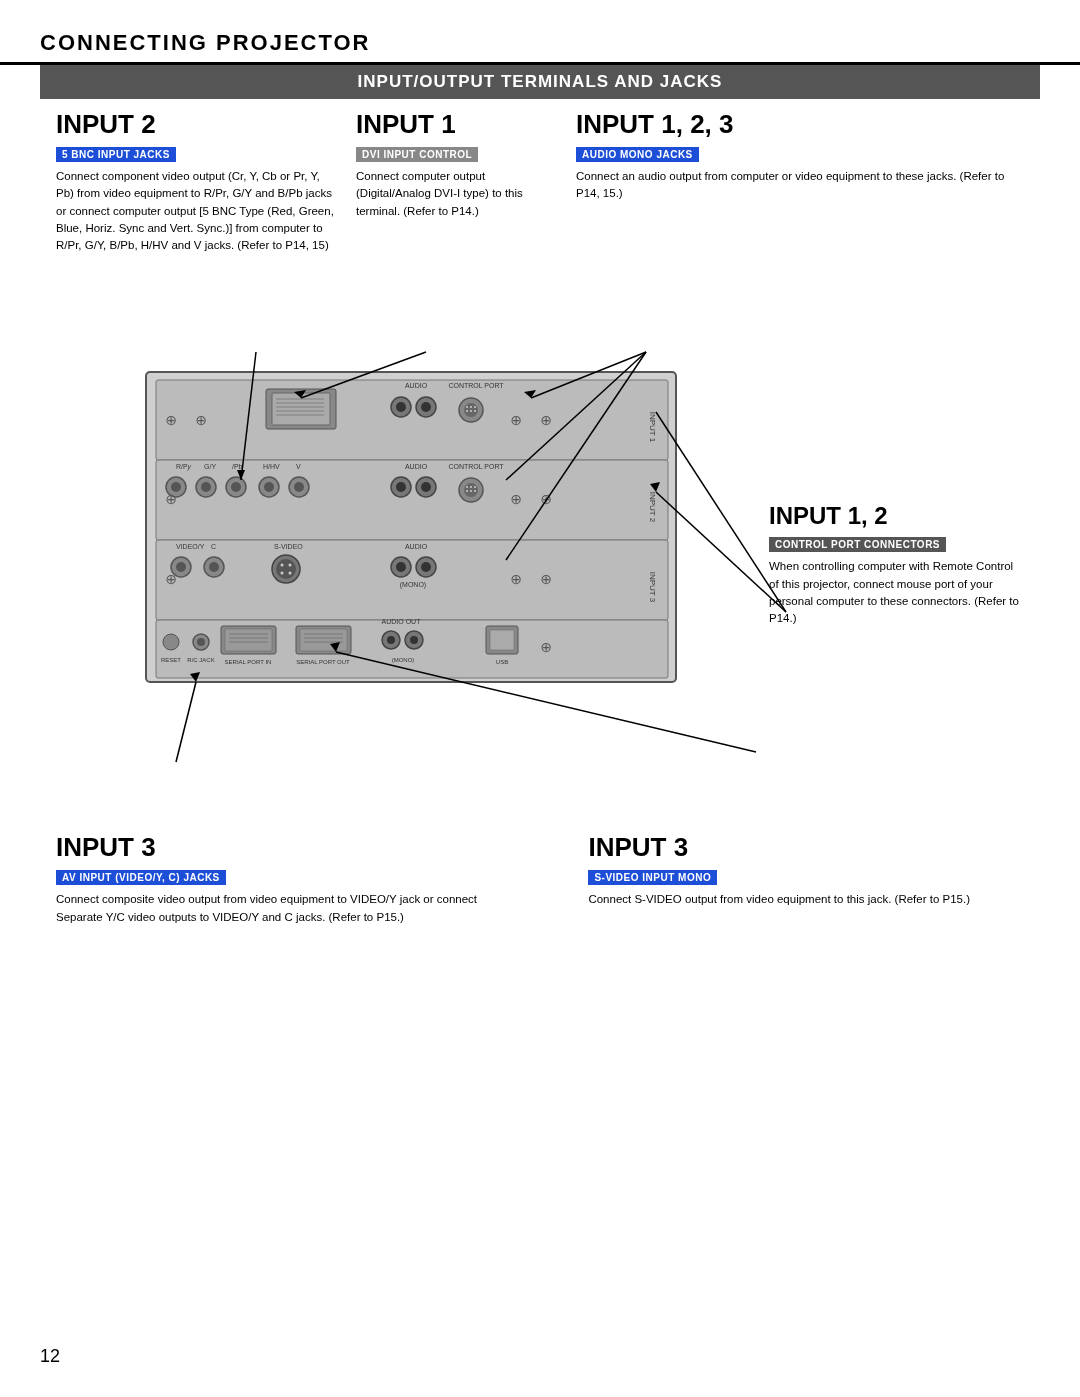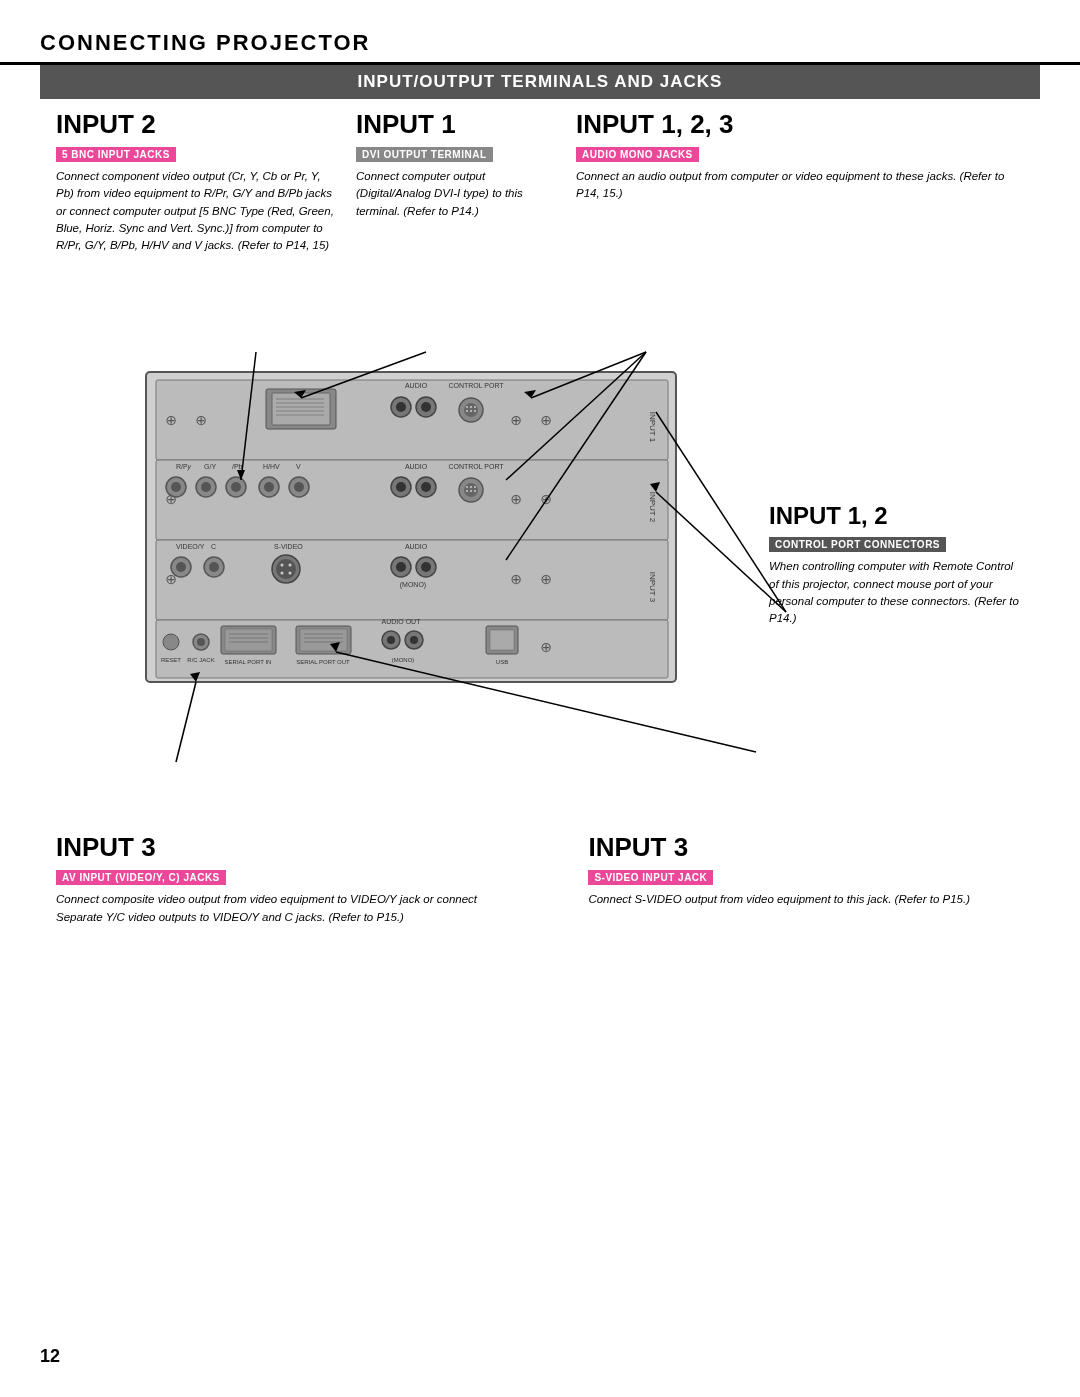--- a/index.html
+++ b/index.html
@@ -12,21 +12,21 @@
       color: #000;
       position: relative;
     }
 
     
     .page-number {
       position: absolute;
       bottom: 30px;
       left: 40px;
       font-size: 18px;
-      font-weight: bold;
+      font-weight: normal;
     }
 
     
     .top-header {
       padding: 30px 40px 6px 40px;
       border-bottom: 3px solid #000;
       margin-bottom: 0;
     }
     .top-header-title {
       font-size: 22px;
@@ -74,21 +74,21 @@
     }
 
     .input-label {
       font-size: 26px;
       font-weight: bold;
       margin-bottom: 6px;
     }
 
     .badge {
       display: inline-block;
-      background: #ec4899;
+      background: #1d4ed8;
       color: #fff;
       font-size: 10px;
       font-weight: bold;
       padding: 2px 6px;
       margin-bottom: 6px;
       letter-spacing: 0.5px;
     }
 
     .badge-gray {
       display: inline-block;
@@ -98,21 +98,20 @@
       font-weight: bold;
       padding: 2px 6px;
       margin-bottom: 6px;
       letter-spacing: 0.5px;
     }
 
     .desc-text {
       font-size: 11.5px;
       line-height: 1.5;
       margin-bottom: 8px;
-      font-style: italic;
     }
 
     
     .diagram-container {
       position: relative;
       width: 100%;
       height: 600px;
     }
 
     
@@ -142,21 +141,21 @@
   <div class="input-columns">
 
     <div class="col-input2">
       <div class="input-label">INPUT 2</div>
       <div class="badge">5 BNC INPUT JACKS</div>
       <div class="desc-text">Connect component video output (Cr, Y, Cb or Pr, Y, Pb) from video equipment to R/Pr, G/Y and B/Pb jacks or connect computer output [5 BNC Type (Red, Green, Blue, Horiz. Sync and Vert. Sync.)] from computer to R/Pr, G/Y, B/Pb, H/HV and V jacks. (Refer to P14, 15)</div>
     </div>
 
     <div class="col-input1">
       <div class="input-label">INPUT 1</div>
-      <div class="badge-gray">DVI OUTPUT TERMINAL</div>
+      <div class="badge-gray">DVI INPUT CONTROL</div>
       <div class="desc-text">Connect computer output (Digital/Analog DVI-I type) to this terminal. (Refer to P14.)</div>
     </div>
 
     <div class="col-input123">
       <div class="input-label">INPUT 1, 2, 3</div>
       <div class="badge">AUDIO MONO JACKS</div>
       <div class="desc-text">Connect an audio output from computer or video equipment to these jacks. (Refer to P14, 15.)</div>
     </div>
   </div>
 
@@ -350,21 +349,21 @@
   <div class="input3-bottom" style="margin-top: -30px;">
 
     <div class="input3-left">
       <div class="input-label">INPUT 3</div>
       <div class="badge">AV INPUT (VIDEO/Y, C) JACKS</div>
       <div class="desc-text">Connect composite video output from video equipment to VIDEO/Y jack or connect Separate Y/C video outputs to VIDEO/Y and C jacks. (Refer to P15.)</div>
     </div>
 
     <div class="input3-right">
       <div class="input-label">INPUT 3</div>
-      <div class="badge">S-VIDEO INPUT JACK</div>
+      <div class="badge">S-VIDEO INPUT MONO</div>
       <div class="desc-text">Connect S-VIDEO output from video equipment to this jack. (Refer to P15.)</div>
     </div>
 
   </div>
 
 </div>
 
 <div class="page-number">12</div>
 
 </body></html>

